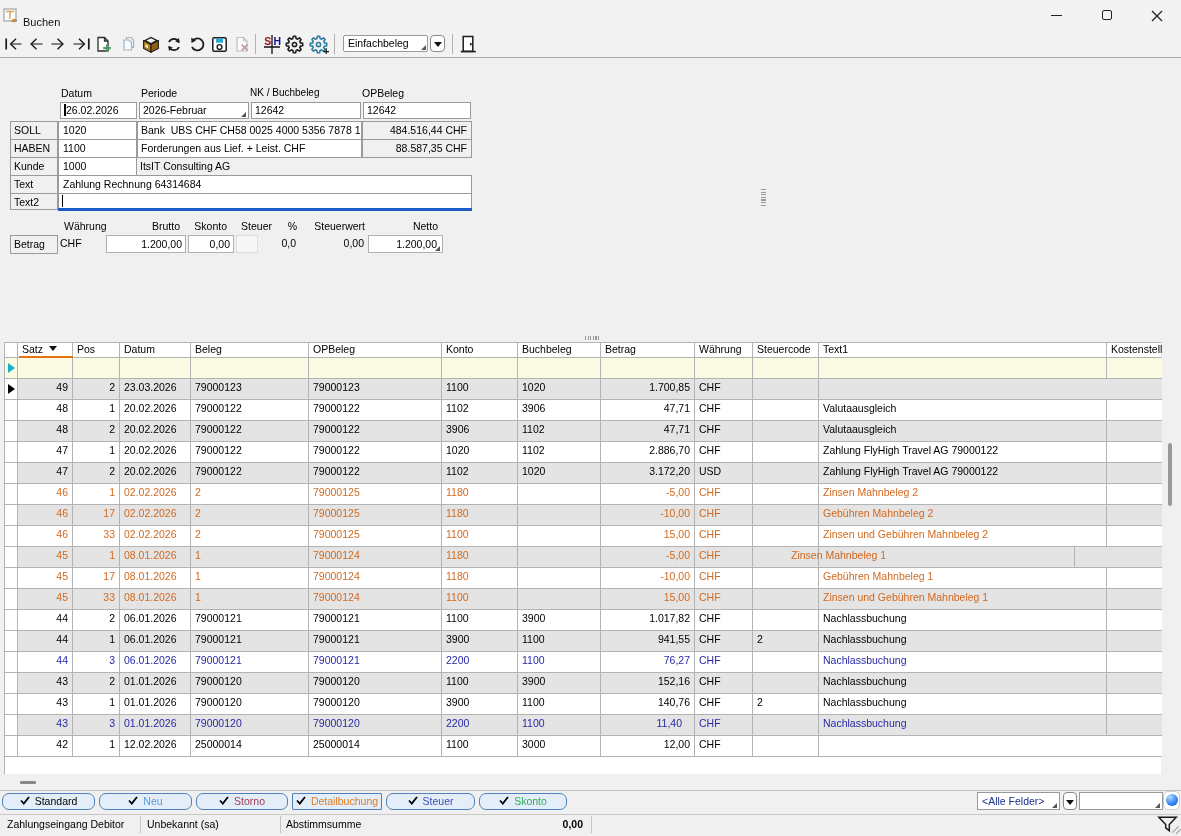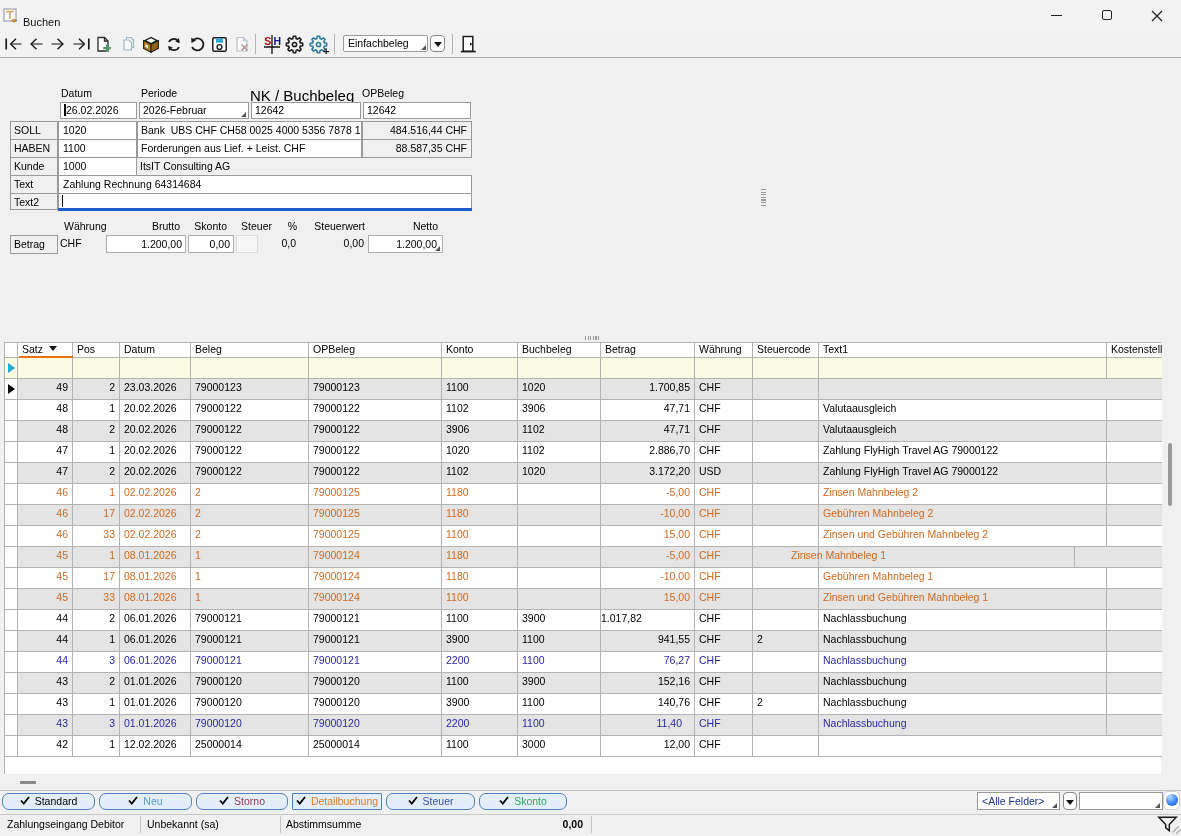--- a/index.html
+++ b/index.html
@@ -100,21 +100,21 @@
 <div style="position:absolute;left:3px;top:6px;width:0;height:0;border-left:4px solid transparent;border-right:4px solid transparent;border-top:5px solid #111;"></div>
   </div>
 <div style="position:absolute;left:452px;top:34px;width:1px;height:20px;background:#b2b2b2;"></div>
 <div style="position:absolute;left:459px;top:35px;"><svg width="19" height="19" viewBox="0 0 19 19">
 <rect x="4.2" y="1.5" width="9.6" height="14.8" fill="#fff" stroke="#1d1d1d" stroke-width="1.5"></rect>
 <path d="M1.8 16.6 H16.8" stroke="#1d1d1d" stroke-width="1.6"></path>
 <rect x="11" y="8" width="1.6" height="2.4" fill="#1d1d1d"></rect>
     </svg></div>
 <div style="position:absolute;left:61px;top:87px;font-size:10.5px;">Datum</div>
 <div style="position:absolute;left:141px;top:87px;font-size:10.5px;">Periode</div>
-<div style="position:absolute;left:250px;top:87px;font-size:15px;">NK / Buchbeleg</div>
+<div style="position:absolute;left:250px;top:87px;font-size:10px;">NK / Buchbeleg</div>
 <div style="position:absolute;left:362px;top:87px;font-size:10.5px;">OPBeleg</div>
 <div style="position:absolute;left:60px;top:102px;width:77px;height:17px;background:#fff;border:1px solid #9a9a9a;box-sizing:border-box;font-size:10.5px;padding:1px 0 0 3px;white-space:nowrap;"><span style="border-left:2px solid #000;"></span>26.02.2026</div>
 <div style="position:absolute;left:139px;top:102px;width:110px;height:17px;background:#fff;border:1px solid #9a9a9a;box-sizing:border-box;font-size:10.5px;padding:1px 0 0 3px;white-space:nowrap;">2026-Februar<div style="position:absolute;right:2px;bottom:1px;width:0;height:0;border-left:5px solid transparent;border-bottom:5px solid #555;"></div></div>
 <div style="position:absolute;left:251px;top:102px;width:110px;height:17px;background:#fff;border:1px solid #9a9a9a;box-sizing:border-box;font-size:10.5px;padding:1px 0 0 3px;white-space:nowrap;">12642</div>
 <div style="position:absolute;left:363px;top:102px;width:108px;height:17px;background:#fff;border:1px solid #9a9a9a;box-sizing:border-box;font-size:10.5px;padding:1px 0 0 3px;white-space:nowrap;">12642</div>
 <div style="position:absolute;left:10px;top:121px;width:48px;height:19px;border:1px solid #9a9a9a;box-sizing:border-box;font-size:10.5px;padding:2px 0 0 3px;background:#f0f0f0;">SOLL</div>
 <div style="position:absolute;left:58px;top:121px;width:79px;height:19px;background:#fff;border:1px solid #9a9a9a;box-sizing:border-box;font-size:10.5px;padding:2px 0 0 4px;">1020</div>
 <div style="position:absolute;left:10px;top:139px;width:48px;height:19px;border:1px solid #9a9a9a;box-sizing:border-box;font-size:10.5px;padding:2px 0 0 3px;background:#f0f0f0;">HABEN</div>
 <div style="position:absolute;left:58px;top:139px;width:79px;height:19px;background:#fff;border:1px solid #9a9a9a;box-sizing:border-box;font-size:10.5px;padding:2px 0 0 4px;">1100</div>
 <div style="position:absolute;left:10px;top:157px;width:48px;height:19px;border:1px solid #9a9a9a;box-sizing:border-box;font-size:10.5px;padding:2px 0 0 3px;background:#f0f0f0;">Kunde</div>
@@ -376,21 +376,21 @@
 <div style="position:absolute;left:0;top:267px;width:1157px;height:21px;border-bottom:1px solid #b3b3b3;box-sizing:border-box;color:#000000;line-height:16px;">
 <div style="position:absolute;left:0;top:0;width:13px;height:100%;background:#fff;border-right:1px solid #b3b3b3;box-sizing:border-box;"></div>
 <div style="position:absolute;left:13px;top:0;width:1144px;height:100%;background:#ffffff;"></div>
 <div style="position:absolute;left:13px;top:0;width:55px;height:100%;border-right:1px solid #b3b3b3;padding-right:4px;text-align:right;box-sizing:border-box;overflow:hidden;white-space:nowrap;">44</div>
 <div style="position:absolute;left:68px;top:0;width:47px;height:100%;border-right:1px solid #b3b3b3;padding-right:4px;text-align:right;box-sizing:border-box;overflow:hidden;white-space:nowrap;">2</div>
 <div style="position:absolute;left:115px;top:0;width:71px;height:100%;border-right:1px solid #b3b3b3;padding-left:4px;box-sizing:border-box;overflow:hidden;white-space:nowrap;">06.01.2026</div>
 <div style="position:absolute;left:186px;top:0;width:118px;height:100%;border-right:1px solid #b3b3b3;padding-left:4px;box-sizing:border-box;overflow:hidden;white-space:nowrap;">79000121</div>
 <div style="position:absolute;left:304px;top:0;width:133px;height:100%;border-right:1px solid #b3b3b3;padding-left:4px;box-sizing:border-box;overflow:hidden;white-space:nowrap;">79000121</div>
 <div style="position:absolute;left:437px;top:0;width:76px;height:100%;border-right:1px solid #b3b3b3;padding-left:4px;box-sizing:border-box;overflow:hidden;white-space:nowrap;">1100</div>
 <div style="position:absolute;left:513px;top:0;width:83px;height:100%;border-right:1px solid #b3b3b3;padding-left:4px;box-sizing:border-box;overflow:hidden;white-space:nowrap;">3900</div>
-<div style="position:absolute;left:596px;top:0;width:94px;height:100%;border-right:1px solid #b3b3b3;padding-right:4px;text-align:left;box-sizing:border-box;overflow:hidden;white-space:nowrap;">1.017,82</div>
+<div style="position:absolute;left:596px;top:0;width:94px;height:100%;border-right:1px solid #b3b3b3;padding-right:4px;text-align:right;box-sizing:border-box;overflow:hidden;white-space:nowrap;">1.017,82</div>
 <div style="position:absolute;left:690px;top:0;width:58px;height:100%;border-right:1px solid #b3b3b3;padding-left:4px;box-sizing:border-box;overflow:hidden;white-space:nowrap;">CHF</div>
 <div style="position:absolute;left:748px;top:0;width:66px;height:100%;border-right:1px solid #b3b3b3;padding-left:4px;box-sizing:border-box;overflow:hidden;white-space:nowrap;"></div>
 <div style="position:absolute;left:814px;top:0;width:288px;height:100%;border-right:1px solid #b3b3b3;padding-left:4px;box-sizing:border-box;overflow:hidden;white-space:nowrap;">Nachlassbuchung</div>
 <div style="position:absolute;left:1102px;top:0;width:55px;height:100%;padding-left:4px;box-sizing:border-box;overflow:hidden;white-space:nowrap;"></div>
 </div>
 <div style="position:absolute;left:0;top:288px;width:1157px;height:21px;border-bottom:1px solid #b3b3b3;box-sizing:border-box;color:#000000;line-height:16px;">
 <div style="position:absolute;left:0;top:0;width:13px;height:100%;background:#fff;border-right:1px solid #b3b3b3;box-sizing:border-box;"></div>
 <div style="position:absolute;left:13px;top:0;width:1144px;height:100%;background:#e4e4e4;"></div>
 <div style="position:absolute;left:13px;top:0;width:55px;height:100%;border-right:1px solid #b3b3b3;padding-right:4px;text-align:right;box-sizing:border-box;overflow:hidden;white-space:nowrap;">44</div>
 <div style="position:absolute;left:68px;top:0;width:47px;height:100%;border-right:1px solid #b3b3b3;padding-right:4px;text-align:right;box-sizing:border-box;overflow:hidden;white-space:nowrap;">1</div>

